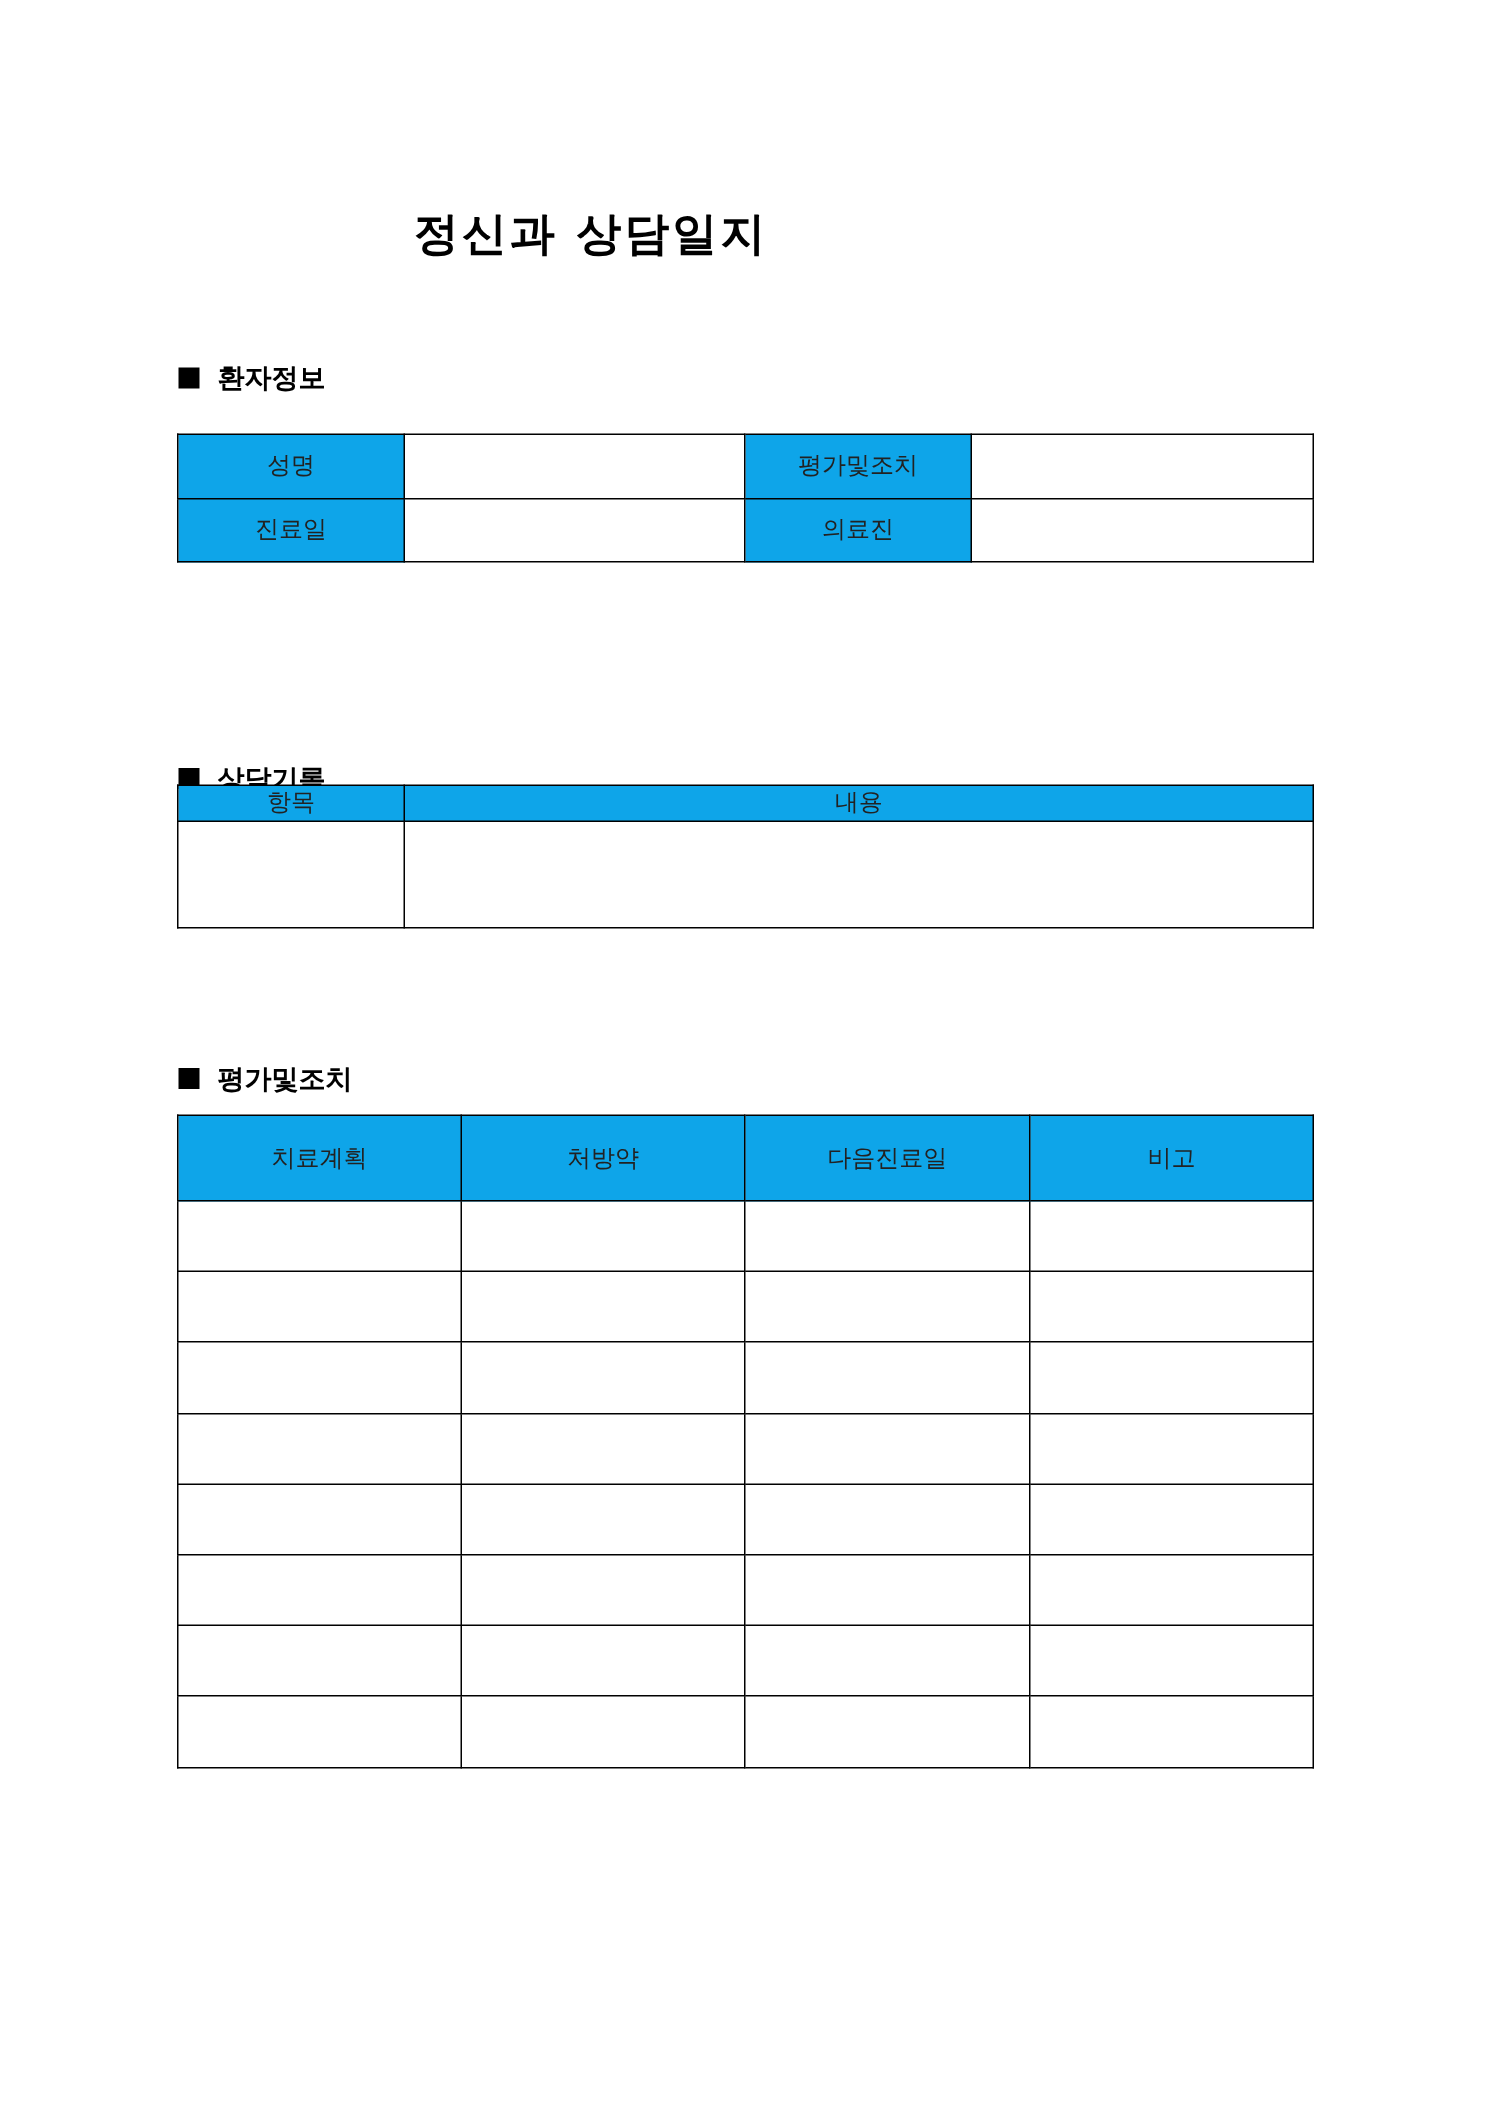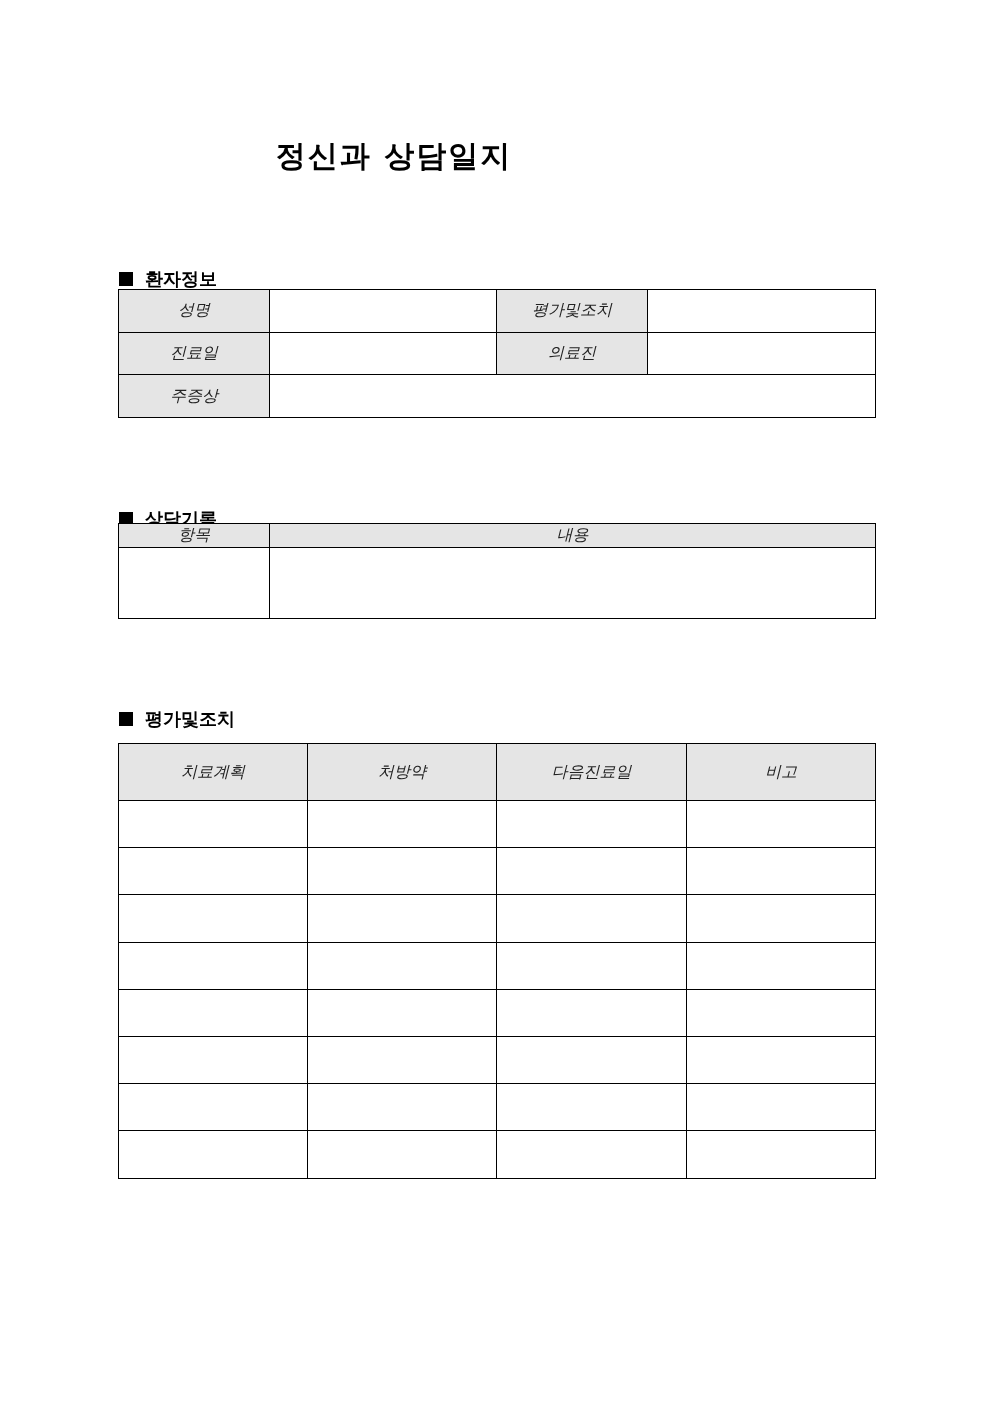--- a/index.html
+++ b/index.html
@@ -17,36 +17,36 @@
     display: inline-block; width: 14px; height: 14px; background: #000; margin-right: 12px;
   }
   table {
     position: absolute; left: 118px; width: 757px;
     border-collapse: collapse; table-layout: fixed;
   }
   td {
     border: 1.5px solid #000; font-size: 16px; text-align: center; vertical-align: middle;
     color: #222;
   }
-  td.label { background: #e5e5e5; font-style: italic; }
+  td.label { background: #0ea5e9; }
   #patient-table { top: 289px; }
   #patient-table td { height: 42.7px; }
   #counsel-table { top: 523px; }
   #counsel-table tr.head td { height: 24px; }
   #counsel-table tr.body td { height: 71px; }
   #eval-table { top: 743px; }
   #eval-table tr.head td { height: 57px; }
   #eval-table tr.row td { height: 47.2px; }
 </style>
 </head>
 <body>
 
 <div class="title">정신과 상담일지</div>
 
-<div class="section-heading" style="top:267px;">
+<div class="section-heading" style="top:240px;">
   <span class="sq"></span>
   <span>환자정보</span>
 </div>
 <table id="patient-table">
   <colgroup>
       <col style="width:151px">
       <col style="width:227px">
       <col style="width:151px">
       <col style="width:228px">
     </colgroup>
@@ -55,24 +55,20 @@
     <td class="label">성명</td>
     <td></td>
     <td class="label">평가및조치</td>
     <td></td>
   </tr>
   <tr>
     <td class="label">진료일</td>
     <td></td>
     <td class="label">의료진</td>
     <td></td>
-  </tr>
-  <tr>
-    <td class="label">주증상</td>
-    <td colspan="3"></td>
   </tr>
 </tbody>
   </table>
 
 <div class="section-heading" style="top:487px;margin-top:20px;">
   <span class="sq"></span>
   <span>상담기록</span>
 </div>
 <table id="counsel-table">
   <colgroup>

